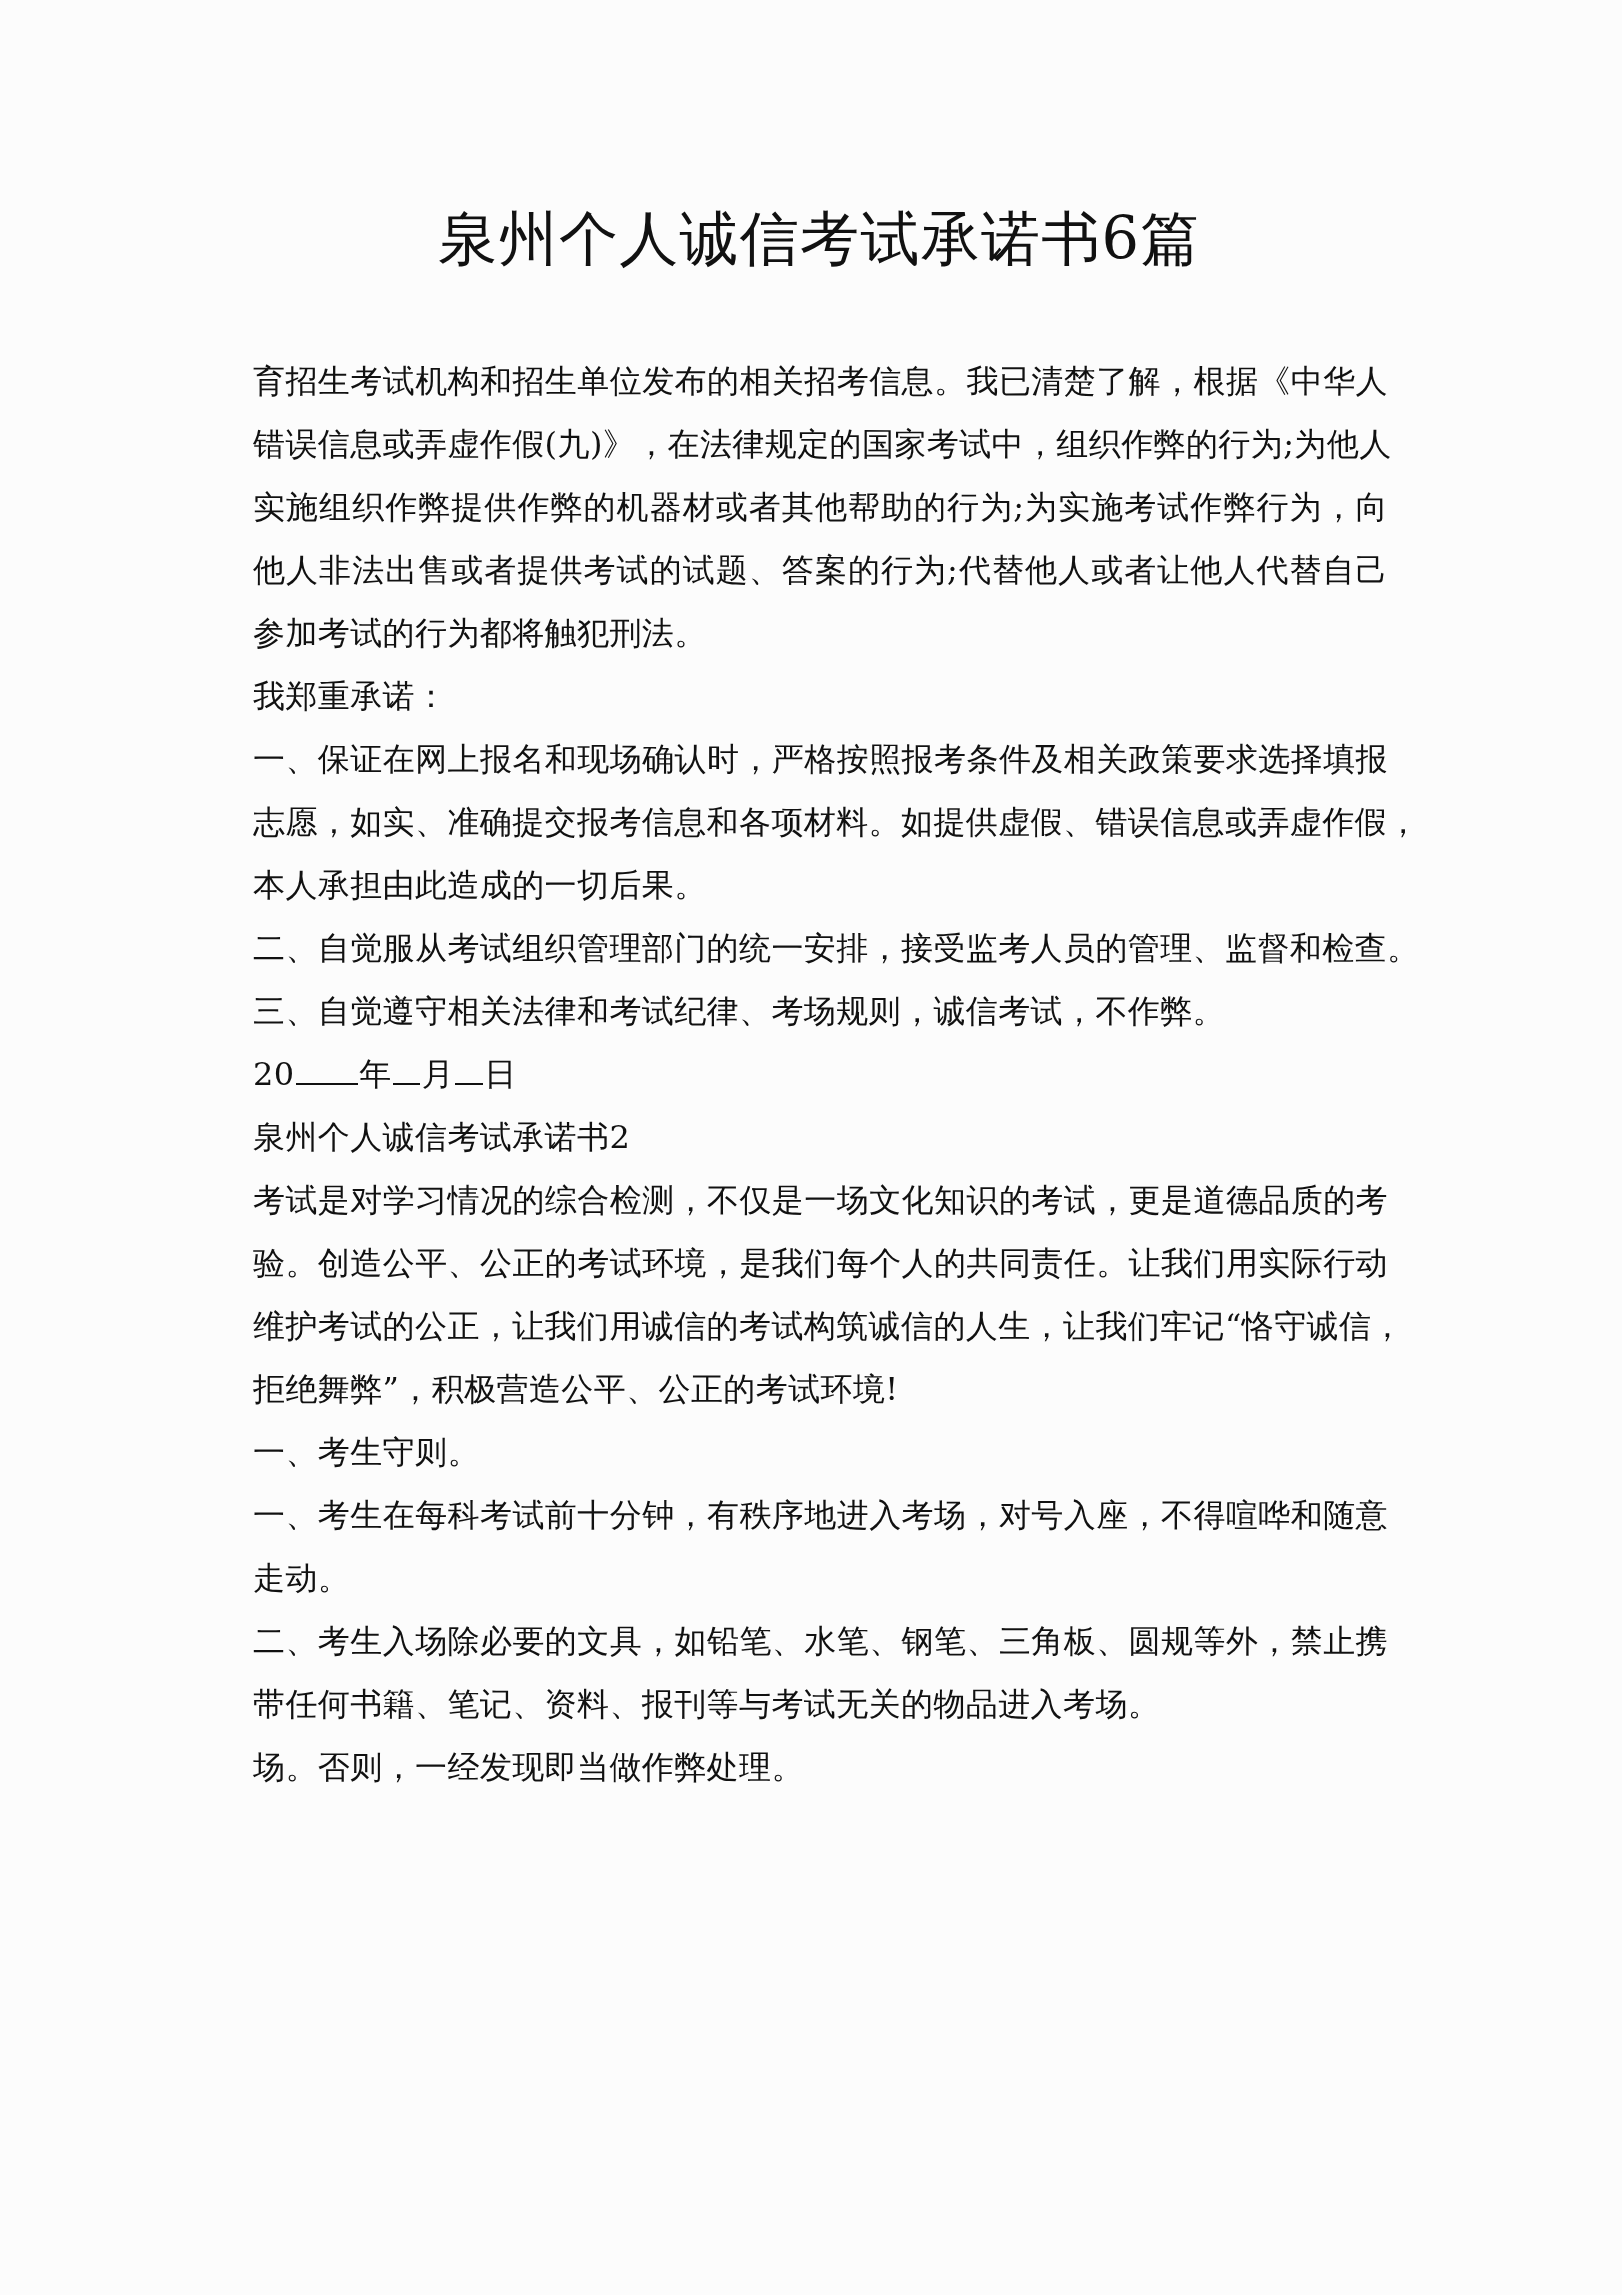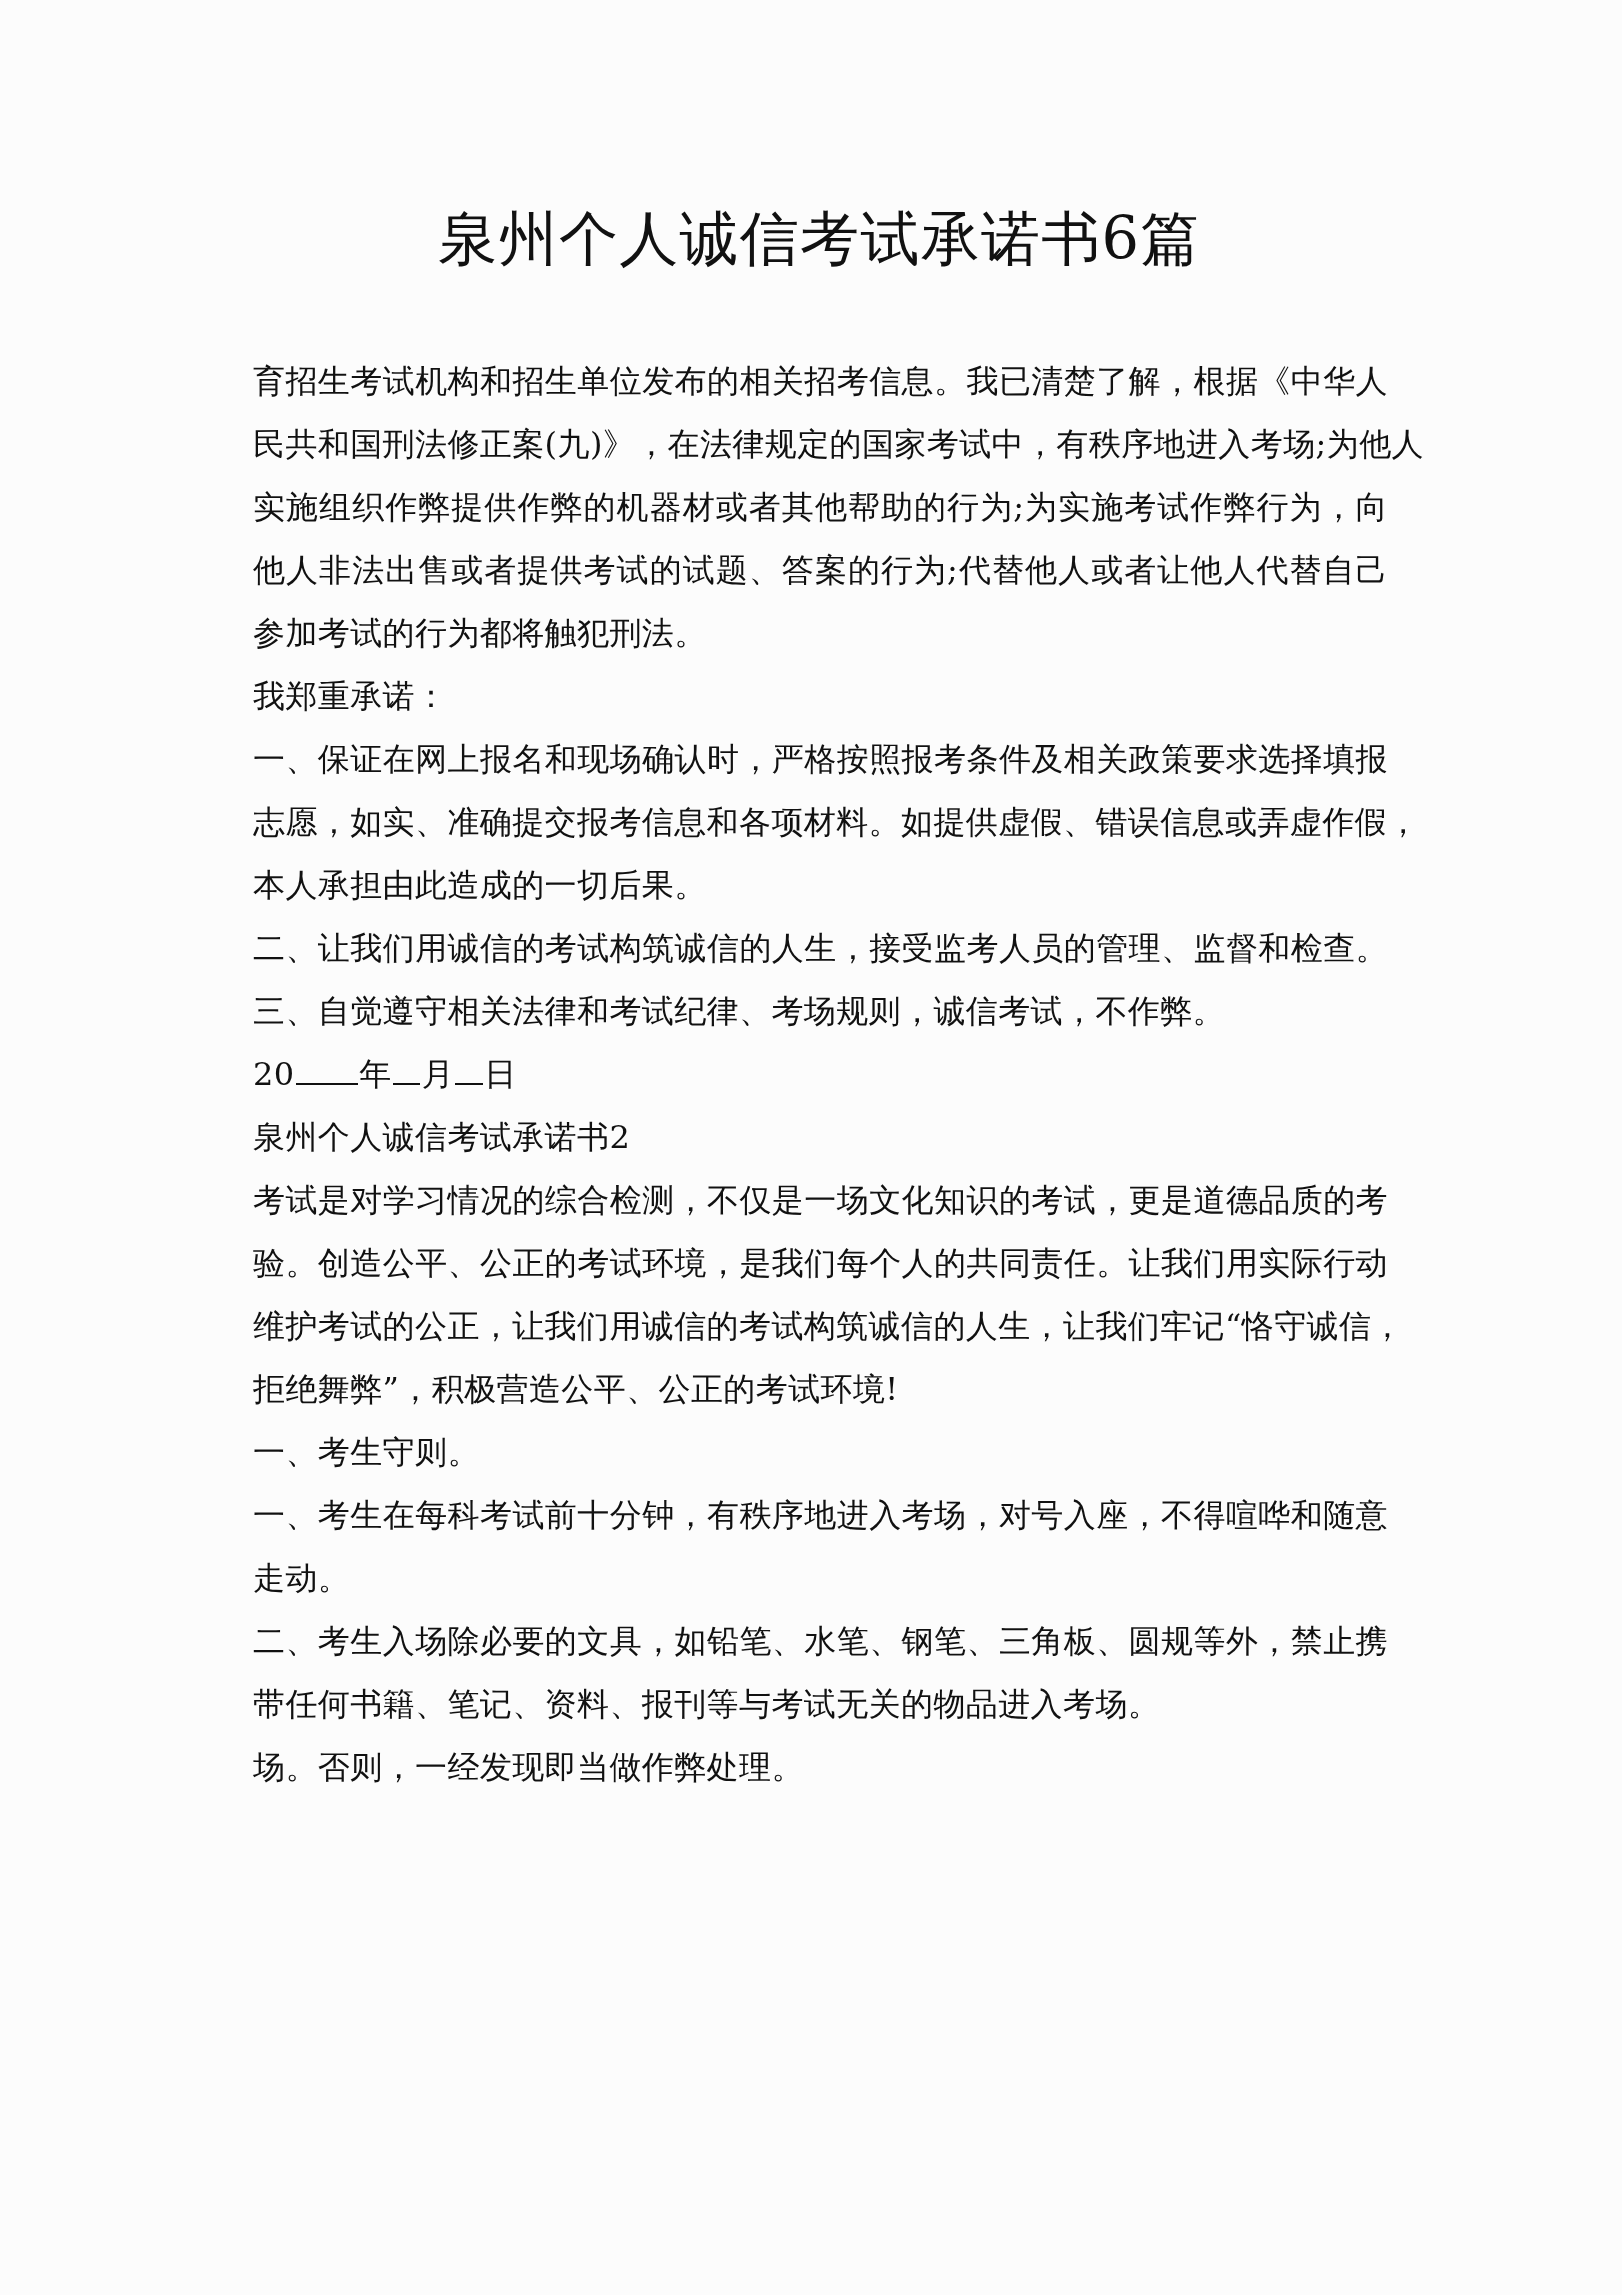--- a/index.html
+++ b/index.html
@@ -68,35 +68,35 @@
 <body>
 
 <div class="page">
 
   <h1 class="title">泉州个人诚信考试承诺书6篇</h1>
 
   <div class="body">
 
     <div>
       <span class="line justify">育招生考试机构和招生单位发布的相关招考信息。我已清楚了解，根据《中华人</span>
-      <span class="line justify">民共和国刑法修正案(九)》，在法律规定的国家考试中，有秩序地进入考场;为他人</span>
+      <span class="line justify">错误信息或弄虚作假(九)》，在法律规定的国家考试中，组织作弊的行为;为他人</span>
       <span class="line justify">实施组织作弊提供作弊的机器材或者其他帮助的行为;为实施考试作弊行为，向</span>
       <span class="line justify">他人非法出售或者提供考试的试题、答案的行为;代替他人或者让他人代替自己</span>
       <span class="line">参加考试的行为都将触犯刑法。</span>
     </div>
 
     <span class="line">我郑重承诺：</span>
 
     <div>
       <span class="line justify">一、保证在网上报名和现场确认时，严格按照报考条件及相关政策要求选择填报</span>
       <span class="line justify">志愿，如实、准确提交报考信息和各项材料。如提供虚假、错误信息或弄虚作假，</span>
       <span class="line">本人承担由此造成的一切后果。</span>
     </div>
 
-    <span class="line justify">二、让我们用诚信的考试构筑诚信的人生，接受监考人员的管理、监督和检查。</span>
+    <span class="line justify">二、自觉服从考试组织管理部门的统一安排，接受监考人员的管理、监督和检查。</span>
     <span class="line">三、自觉遵守相关法律和考试纪律、考场规则，诚信考试，不作弊。</span>
 
 
     <span class="line">
       <span>20</span><span class="blank long"></span><span>年</span><span class="blank short"></span><span>月</span><span class="blank short"></span><span>日</span>
     </span>
 
     <span class="line">泉州个人诚信考试承诺书2</span>
 
     <div>

